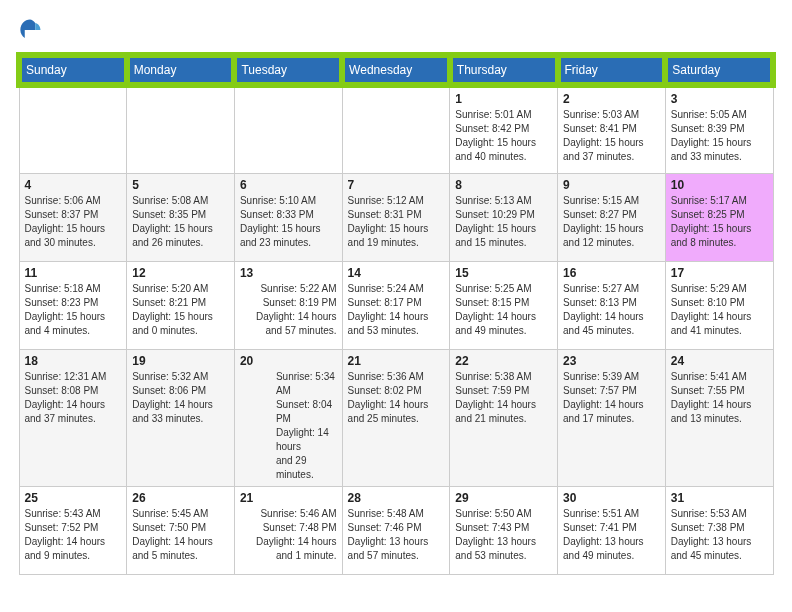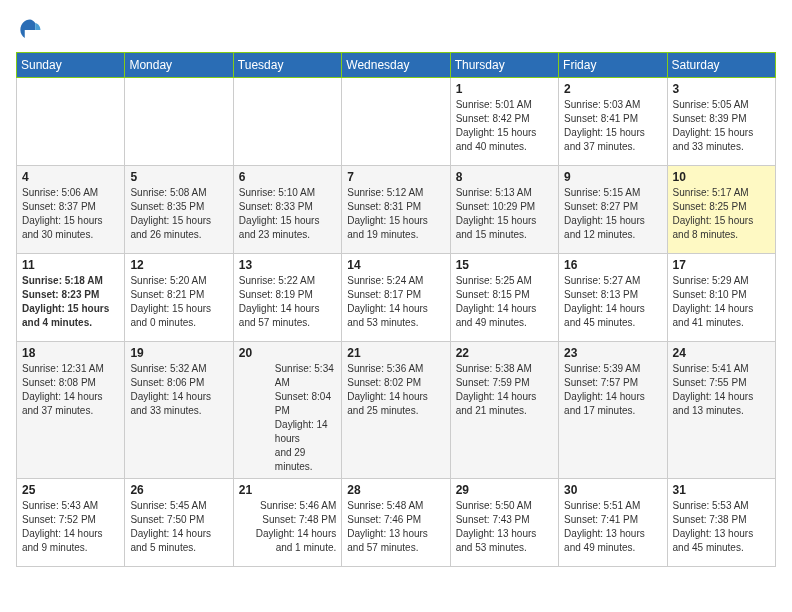--- a/index.html
+++ b/index.html
@@ -49,21 +49,21 @@
       border-collapse: collapse;
       font-size: 11px;
     }
     .calendar th {
       background: #2a6db5;
       color: #fff;
       padding: 5px 4px;
       text-align: left;
       font-size: 12px;
       font-weight: normal;
-      border: 1px solid #84cc16;
+      border: 6px solid #84cc16;
     }
     .calendar td {
       border: 1px solid #ccc;
       padding: 4px 5px;
       vertical-align: top;
       width: calc(100% / 7);
       height: 88px;
       background: #fff;
     }
     .calendar tr:nth-child(even) td {
@@ -180,46 +180,46 @@
 Daylight: 15 hours
 and 15 minutes.</div>
         </td>
         <td style="background: rgb(245, 245, 245);">
           <div class="day-num">9</div>
           <div class="day-info" style="white-space: pre-line;">Sunrise: 5:15 AM
 Sunset: 8:27 PM
 Daylight: 15 hours
 and 12 minutes.</div>
         </td>
-        <td style="background: #fef9c3;">
+        <td style="background: #f0abfc;">
           <div class="day-num">10</div>
           <div class="day-info" style="white-space: pre-line;">Sunrise: 5:17 AM
 Sunset: 8:25 PM
 Daylight: 15 hours
 and 8 minutes.</div>
         </td>
       </tr>
       <tr>
         <td>
           <div class="day-num">11</div>
-          <div class="day-info" style="white-space: pre-line; font-weight: bold;">Sunrise: 5:18 AM
+          <div class="day-info" style="white-space: pre-line;">Sunrise: 5:18 AM
 Sunset: 8:23 PM
 Daylight: 15 hours
 and 4 minutes.</div>
         </td>
         <td>
           <div class="day-num">12</div>
           <div class="day-info" style="white-space: pre-line;">Sunrise: 5:20 AM
 Sunset: 8:21 PM
 Daylight: 15 hours
 and 0 minutes.</div>
         </td>
         <td>
           <div class="day-num">13</div>
-          <div class="day-info" style="white-space: pre-line;">Sunrise: 5:22 AM
+          <div class="day-info" style="white-space: pre-line; text-align: right;">Sunrise: 5:22 AM
 Sunset: 8:19 PM
 Daylight: 14 hours
 and 57 minutes.</div>
         </td>
         <td>
           <div class="day-num">14</div>
           <div class="day-info" style="white-space: pre-line;">Sunrise: 5:24 AM
 Sunset: 8:17 PM
 Daylight: 14 hours
 and 53 minutes.</div>

